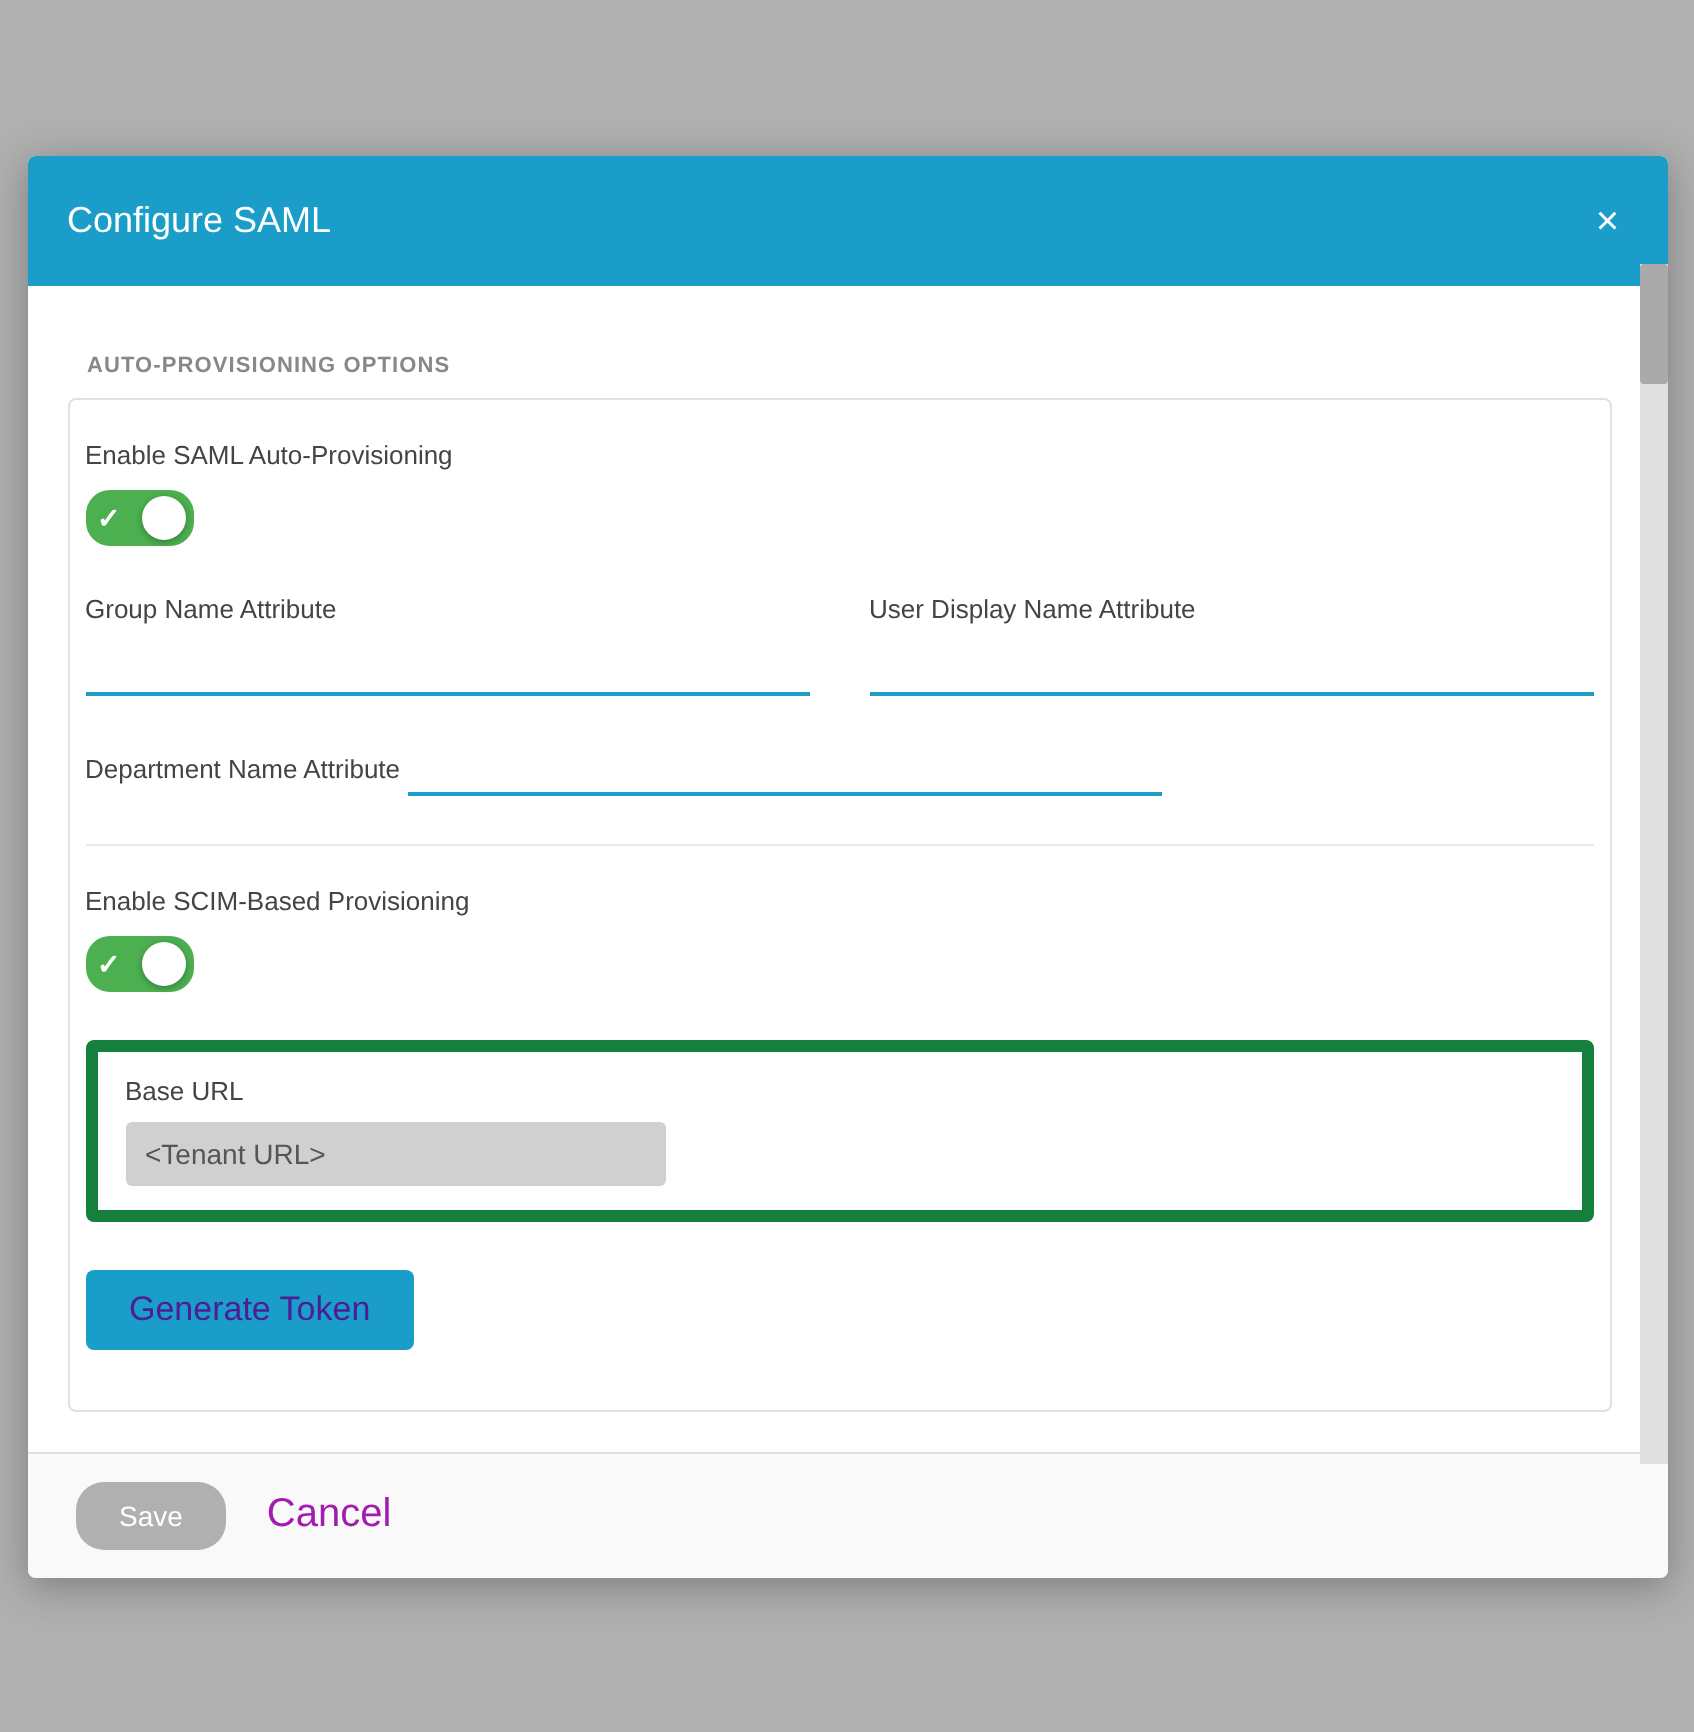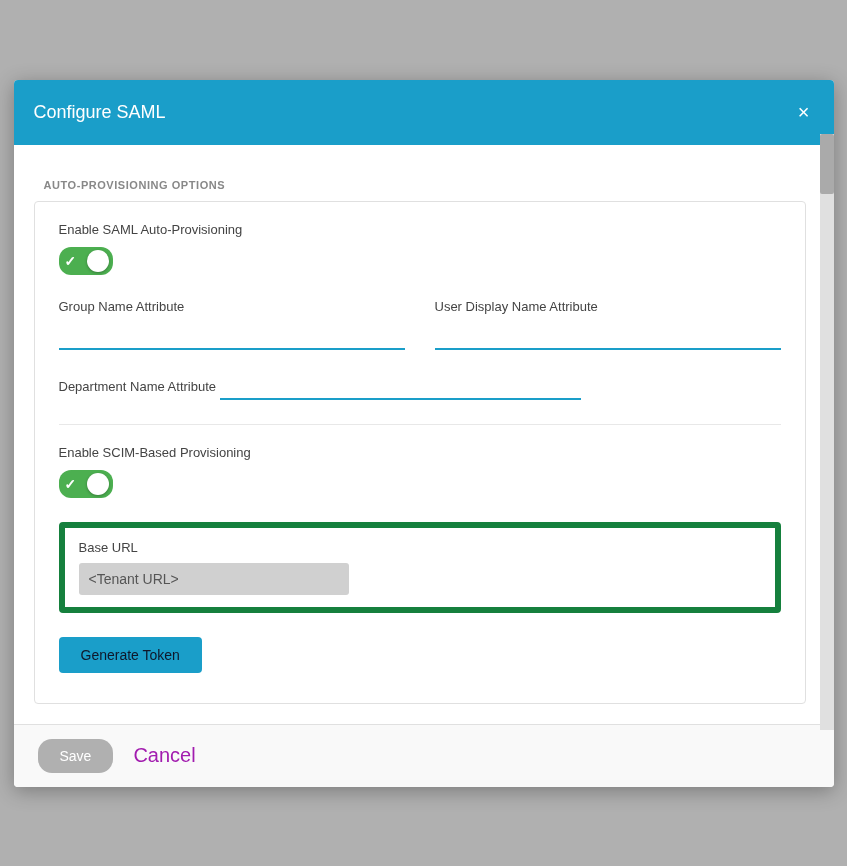--- a/index.html
+++ b/index.html
@@ -27,21 +27,21 @@
       overflow: hidden;
       box-shadow: 0 4px 20px rgba(0,0,0,0.3);
       display: flex;
       flex-direction: column;
     }
     .modal-header {
       background: #1a9ec9;
       color: #fff;
       padding: 22px 20px;
       display: flex;
-      align-items: center;
+      align-items: flex-end;
       justify-content: space-between;
       gap: 18px;
     }
     .modal-header-title {
       font-size: 18px;
       font-weight: 500;
       color: #fff;
     }
     .modal-close-btn {
       background: none;
@@ -63,21 +63,21 @@
       font-weight: 700;
       color: #888;
       letter-spacing: 0.05em;
       padding: 34px 30px 10px 30px;
       text-transform: uppercase;
     }
     .content-card {
       margin: 0 20px 0 20px;
       border: 1px solid #e0e0e0;
       border-radius: 4px;
-      padding: 20px 24px;
+      padding: 20px 8px;
     }
     .field-row {
       display: flex;
       gap: 30px;
       margin-bottom: 24px;
     }
     .field-group {
       flex: 1;
       display: flex;
       flex-direction: column;
@@ -164,25 +164,25 @@
       font-size: 14px;
       color: #555;
       width: 270px;
       outline: none;
     }
     .highlighted-field-input-wide {
       width: 100%;
     }
     .generate-token-btn {
       background: #1a9ec9;
-      color: #0f172a;
+      color: #4c1d95;
       border: none;
       border-radius: 4px;
       padding: 10px 22px;
-      font-size: 14px;
+      font-size: 17px;
       cursor: pointer;
       margin-top: 8px;
       margin-bottom: 10px;
     }
     .modal-footer {
       border-top: 1px solid #e0e0e0;
       padding: 14px 24px;
       display: flex;
       align-items: center;
       gap: 20px;

